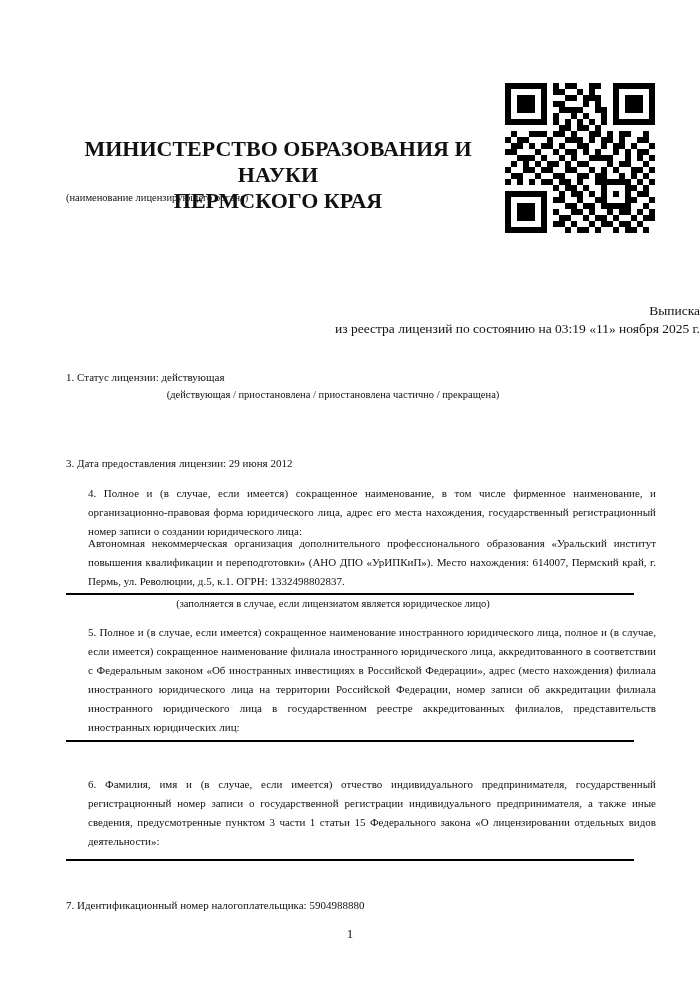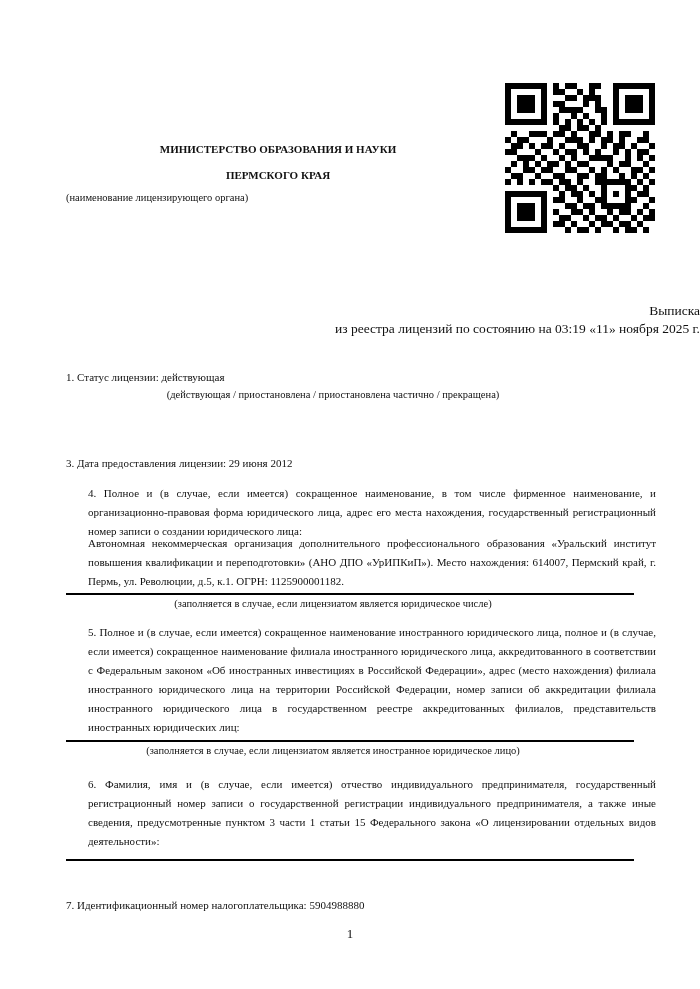--- a/index.html
+++ b/index.html
@@ -7,21 +7,21 @@
     position: relative;
     width: 700px;
     height: 989px;
     background: #ffffff;
     font-family: "Liberation Serif", serif;
     color: #111111;
     overflow: hidden;
   }
   .hdr {
     position: absolute; top: 136px; left: 66px; width: 424px;
-    text-align: center; font-weight: bold; font-size: 11px; line-height: 26px;
+    text-align: center; font-weight: bold; font-size: 22px; line-height: 26px;
   }
   .hdr-cap {
     position: absolute; top: 192px; left: 66px; width: 424px;
     text-align: left; font-size: 10.5px;
   }
   .qr {
     position: absolute; top: 83px; left: 505px;
     display: grid; grid-template-columns: repeat(25, 6px); grid-auto-rows: 6px;
   }
   .qr div { width: 6px; height: 6px; }
@@ -692,27 +692,26 @@
     <div>из реестра лицензий по состоянию на 03:19 «11» ноября 2025 г.</div>
   </div>
 
   <div class="item" style="top:368px">1. Статус лицензии: действующая</div>
   <div class="cap" style="top:388px">(действующая / приостановлена / приостановлена частично / прекращена)</div>
 
 
   <div class="item" style="top:454px">3. Дата предоставления лицензии: 29 июня 2012</div>
 
   <div class="item just" style="top:484px">4. Полное и (в случае, если имеется) сокращенное наименование, в том числе фирменное наименование, и организационно-правовая форма юридического лица, адрес его места нахождения, государственный регистрационный номер записи о создании юридического лица:</div>
-  <div class="item just" style="top:534px">Автономная некоммерческая организация дополнительного профессионального образования «Уральский институт повышения квалификации и переподготовки» (АНО ДПО «УрИПКиП»). Место нахождения: 614007, Пермский край, г. Пермь, ул. Революции, д.5, к.1. ОГРН: 1125900001182.</div>
+  <div class="item just" style="top:534px">Автономная некоммерческая организация дополнительного профессионального образования «Уральский институт повышения квалификации и переподготовки» (АНО ДПО «УрИПКиП»). Место нахождения: 614007, Пермский край, г. Пермь, ул. Революции, д.5, к.1. ОГРН: 1332498802837.</div>
   <div class="rule" style="top:593px"></div>
-  <div class="cap" style="top:597px">(заполняется в случае, если лицензиатом является юридическое числе)</div>
+  <div class="cap" style="top:597px">(заполняется в случае, если лицензиатом является юридическое лицо)</div>
 
   <div class="item just" style="top:623px">5. Полное и (в случае, если имеется) сокращенное наименование иностранного юридического лица, полное и (в случае, если имеется) сокращенное наименование филиала иностранного юридического лица, аккредитованного в соответствии с Федеральным законом «Об иностранных инвестициях в Российской Федерации», адрес (место нахождения) филиала иностранного юридического лица на территории Российской Федерации, номер записи об аккредитации филиала иностранного юридического лица в государственном реестре аккредитованных филиалов, представительств иностранных юридических лиц:</div>
   <div class="rule" style="top:740px"></div>
-  <div class="cap" style="top:744px">(заполняется в случае, если лицензиатом является иностранное юридическое лицо)</div>
 
   <div class="item just" style="top:775px">6. Фамилия, имя и (в случае, если имеется) отчество индивидуального предпринимателя, государственный регистрационный номер записи о государственной регистрации индивидуального предпринимателя, а также иные сведения, предусмотренные пунктом 3 части 1 статьи 15 Федерального закона «О лицензировании отдельных видов деятельности»:</div>
   <div class="rule" style="top:859px"></div>
 
   <div class="item" style="top:896px">7. Идентификационный номер налогоплательщика: 5904988880</div>
 
   <div class="pagenum">1</div>
 
 </div>
 

